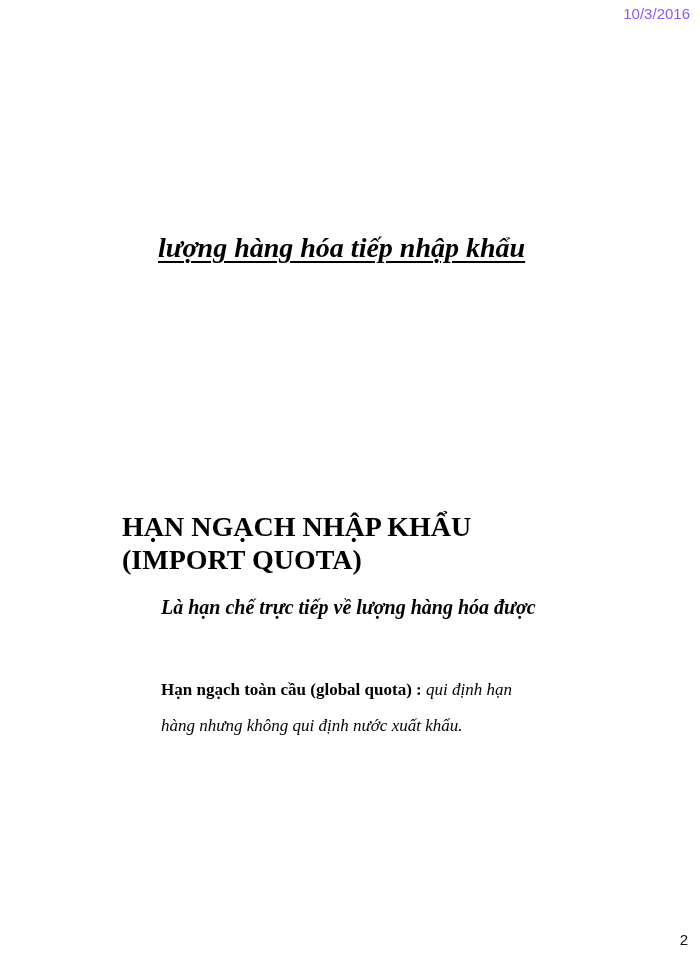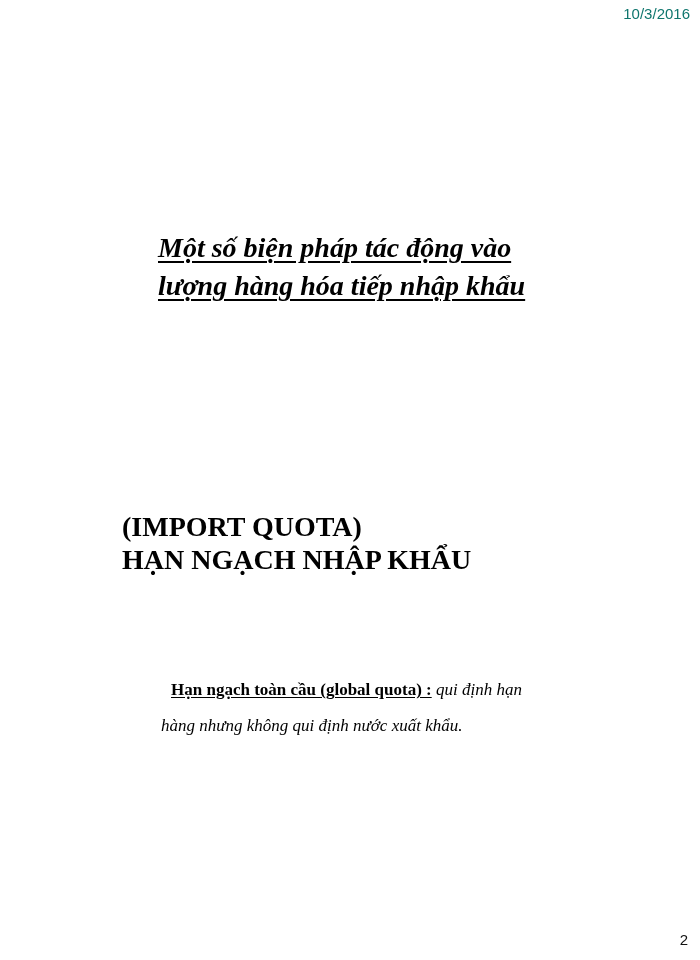--- a/index.html
+++ b/index.html
@@ -13,21 +13,21 @@
       position: relative;
       overflow: hidden;
       color: #000000;
     }
     .page-date {
       position: absolute;
       top: 5px;
       right: 10px;
       font-family: "Liberation Sans", "DejaVu Sans", sans-serif;
       font-size: 15px;
-      color: #0f766e;
+      color: #8b5cf6;
     }
     .page-number {
       position: absolute;
       bottom: 12px;
       right: 12px;
       font-family: "Liberation Sans", "DejaVu Sans", sans-serif;
       font-size: 15px;
       color: #111;
     }
     .slide-title {
@@ -70,45 +70,43 @@
     .quota-item {
       position: absolute;
       left: 161px;
       width: 420px;
       font-family: "Liberation Serif", "DejaVu Serif", serif;
       font-size: 17px;
       line-height: 36px;
     }
     .quota-item .term {
       font-weight: bold;
-      text-decoration: underline;
       text-underline-offset: 2px;
-      margin-left: 10px;
     }
     .quota-item .desc { font-style: italic; }
     .quota-item .line { display: block; white-space: nowrap; }
     #quota-global { top: 672px; }
     #quota-selective { top: 742px; }
   </style>
 </head>
 <body>
 
 <div class="page-date">10/3/2016</div>
 
 <div class="slide-title">
-  <span>Một số biện pháp tác động vào</span>
   <span>lượng hàng hóa tiếp nhập khẩu</span>
 </div>
 
 <div class="section-heading">
+  <span>HẠN NGẠCH NHẬP KHẨU</span>
   <span>(IMPORT QUOTA)</span>
-  <span>HẠN NGẠCH NHẬP KHẨU</span>
 </div>
 
 <div class="definition">
+  <span>Là hạn chế trực tiếp về lượng hàng hóa được</span>
 </div>
 
 <div class="quota-item" id="quota-global">
   <span class="line"><span class="term">Hạn ngạch toàn cầu (global quota) :</span><span class="desc"> qui định hạn</span></span>
   <span class="line desc">hàng nhưng không qui định nước xuất khẩu.</span>
 </div>
 
 <div class="quota-item" id="quota-selective">
 </div>
 

